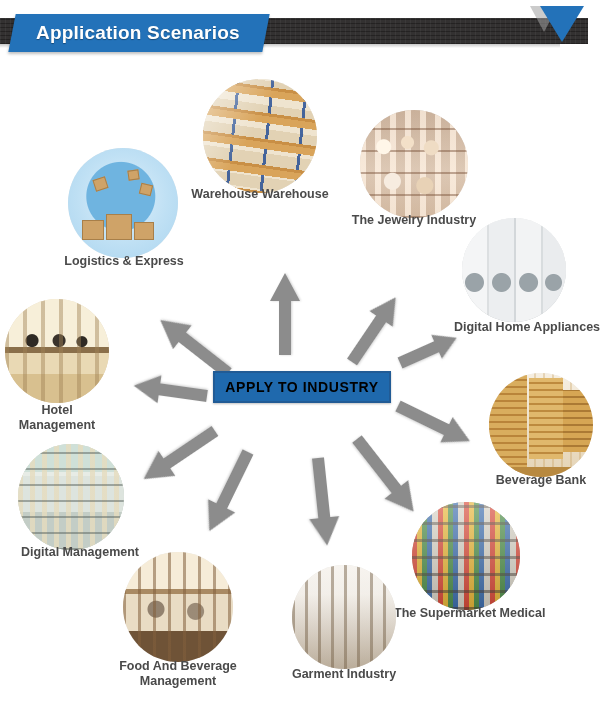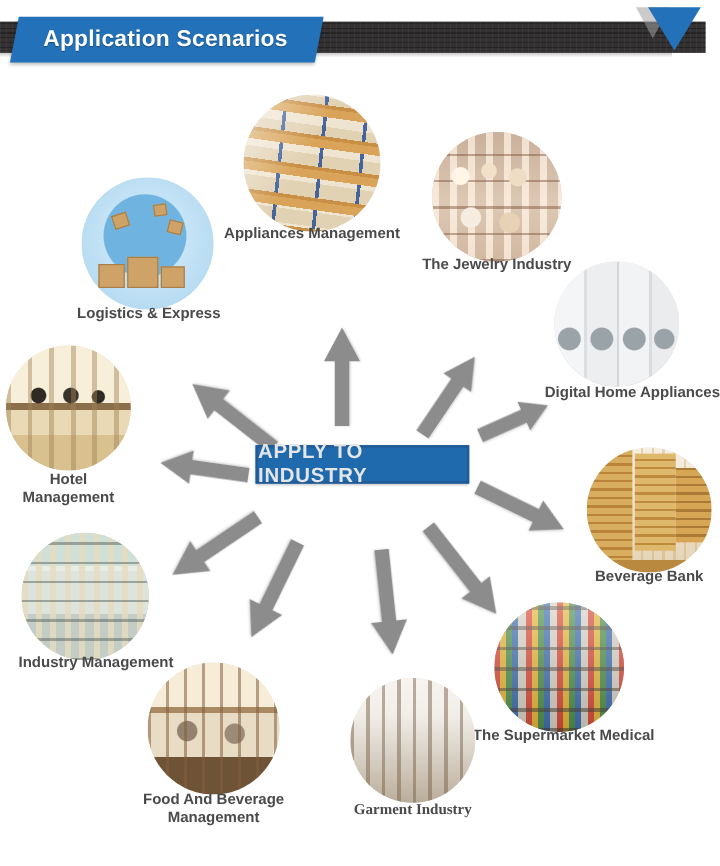--- a/index.html
+++ b/index.html
@@ -59,21 +59,21 @@
   .center-box {
     position: absolute; left: 213px; top: 371px;
     width: 178px; height: 32px;
     background: #1f69ad;
     border: 2px solid #215b95;
     display: flex; align-items: center; justify-content: center;
     box-shadow: 0 1px 2px rgba(0,0,0,.25);
     z-index: 6;
   }
   .center-box span {
-    color: #e5e5e5; font-size: 17px; font-weight: bold; letter-spacing: .6px;
+    color: #000000; font-size: 14px; font-weight: bold; letter-spacing: .6px;
   }
 
   
   .node { position: absolute; }
   .circle {
     border-radius: 50%;
     overflow: hidden;
     position: relative;
     background: #e8e8e8;
   }
@@ -326,21 +326,21 @@
       <svg width="86" height="30" viewBox="0 0 86 30" class="wm-shadow">
           <path d="M0 9 L58 9 L58 0 L86 15 L58 30 L58 21 L0 21 Z" fill="#8c8c8c"></path>
         </svg>
     </div>
   </div>
 
   <div class="node" style="left:203px; top:79px;">
     <div class="circle" style="width:114px; height:114px;">
       <div class="ph ph-warehouse"></div>
     </div>
-    <div class="label" style="left:-22px; top:108px; width:158px;">Appliances Management</div>
+    <div class="label" style="left:-22px; top:108px; width:158px;">Warehouse Warehouse</div>
   </div>
 
   <div class="node" style="left:360px; top:110px;">
     <div class="circle" style="width:108px; height:108px;">
       <div class="ph ph-jewelry"></div>
     </div>
     <div class="label" style="left:-12px; top:103px; width:132px;">The Jewelry Industry</div>
   </div>
 
   <div class="node" style="left:462px; top:218px;">
@@ -362,43 +362,43 @@
       <div class="ph ph-market"></div>
     </div>
     <div class="label" style="left:-18px; top:104px; width:146px;">The Supermarket Medical</div>
   </div>
 
   <div class="node" style="left:292px; top:565px;">
     <div class="circle" style="width:104px; height:104px;">
       <div class="ph ph-garment"></div>
       <div class="ph-garment2"></div>
     </div>
-    <div class="label" style="left:-12px; top:102px; width:128px;font-family:Liberation Serif, serif;">Garment Industry</div>
+    <div class="label" style="left:-12px; top:102px; width:128px;">Garment Industry</div>
   </div>
 
   <div class="node" style="left:123px; top:552px;">
     <div class="circle" style="width:110px; height:110px;">
       <div class="ph ph-food"></div>
       <div class="ph-food-a"></div>
       <div class="ph-food-b"></div>
     </div>
     <div class="label" style="left:-22px; top:107px; width:154px;">Food And Beverage
 Management</div>
   </div>
 
   <div class="node" style="left:18px; top:444px;">
     <div class="circle" style="width:106px; height:106px;">
       <div class="ph ph-medical"></div>
       <div class="ph-medical-a"></div>
       <div class="ph-medical-b"></div>
     </div>
-    <div class="label" style="left:-8px; top:101px; width:140px;">Industry Management</div>
-  </div>
-
-  <div class="node" style="left:5px; top:288px;">
+    <div class="label" style="left:-8px; top:101px; width:140px;">Digital Management</div>
+  </div>
+
+  <div class="node" style="left:5px; top:299px;">
     <div class="circle" style="width:104px; height:104px;">
       <div class="ph ph-hotel"></div>
       <div class="ph-hotel-a"></div>
       <div class="ph-hotel-b"></div>
     </div>
     <div class="label" style="left:-2px; top:104px; width:108px;">Hotel
 Management</div>
   </div>
 
   <div class="node" style="left:68px; top:148px;text-decoration:underline;">

